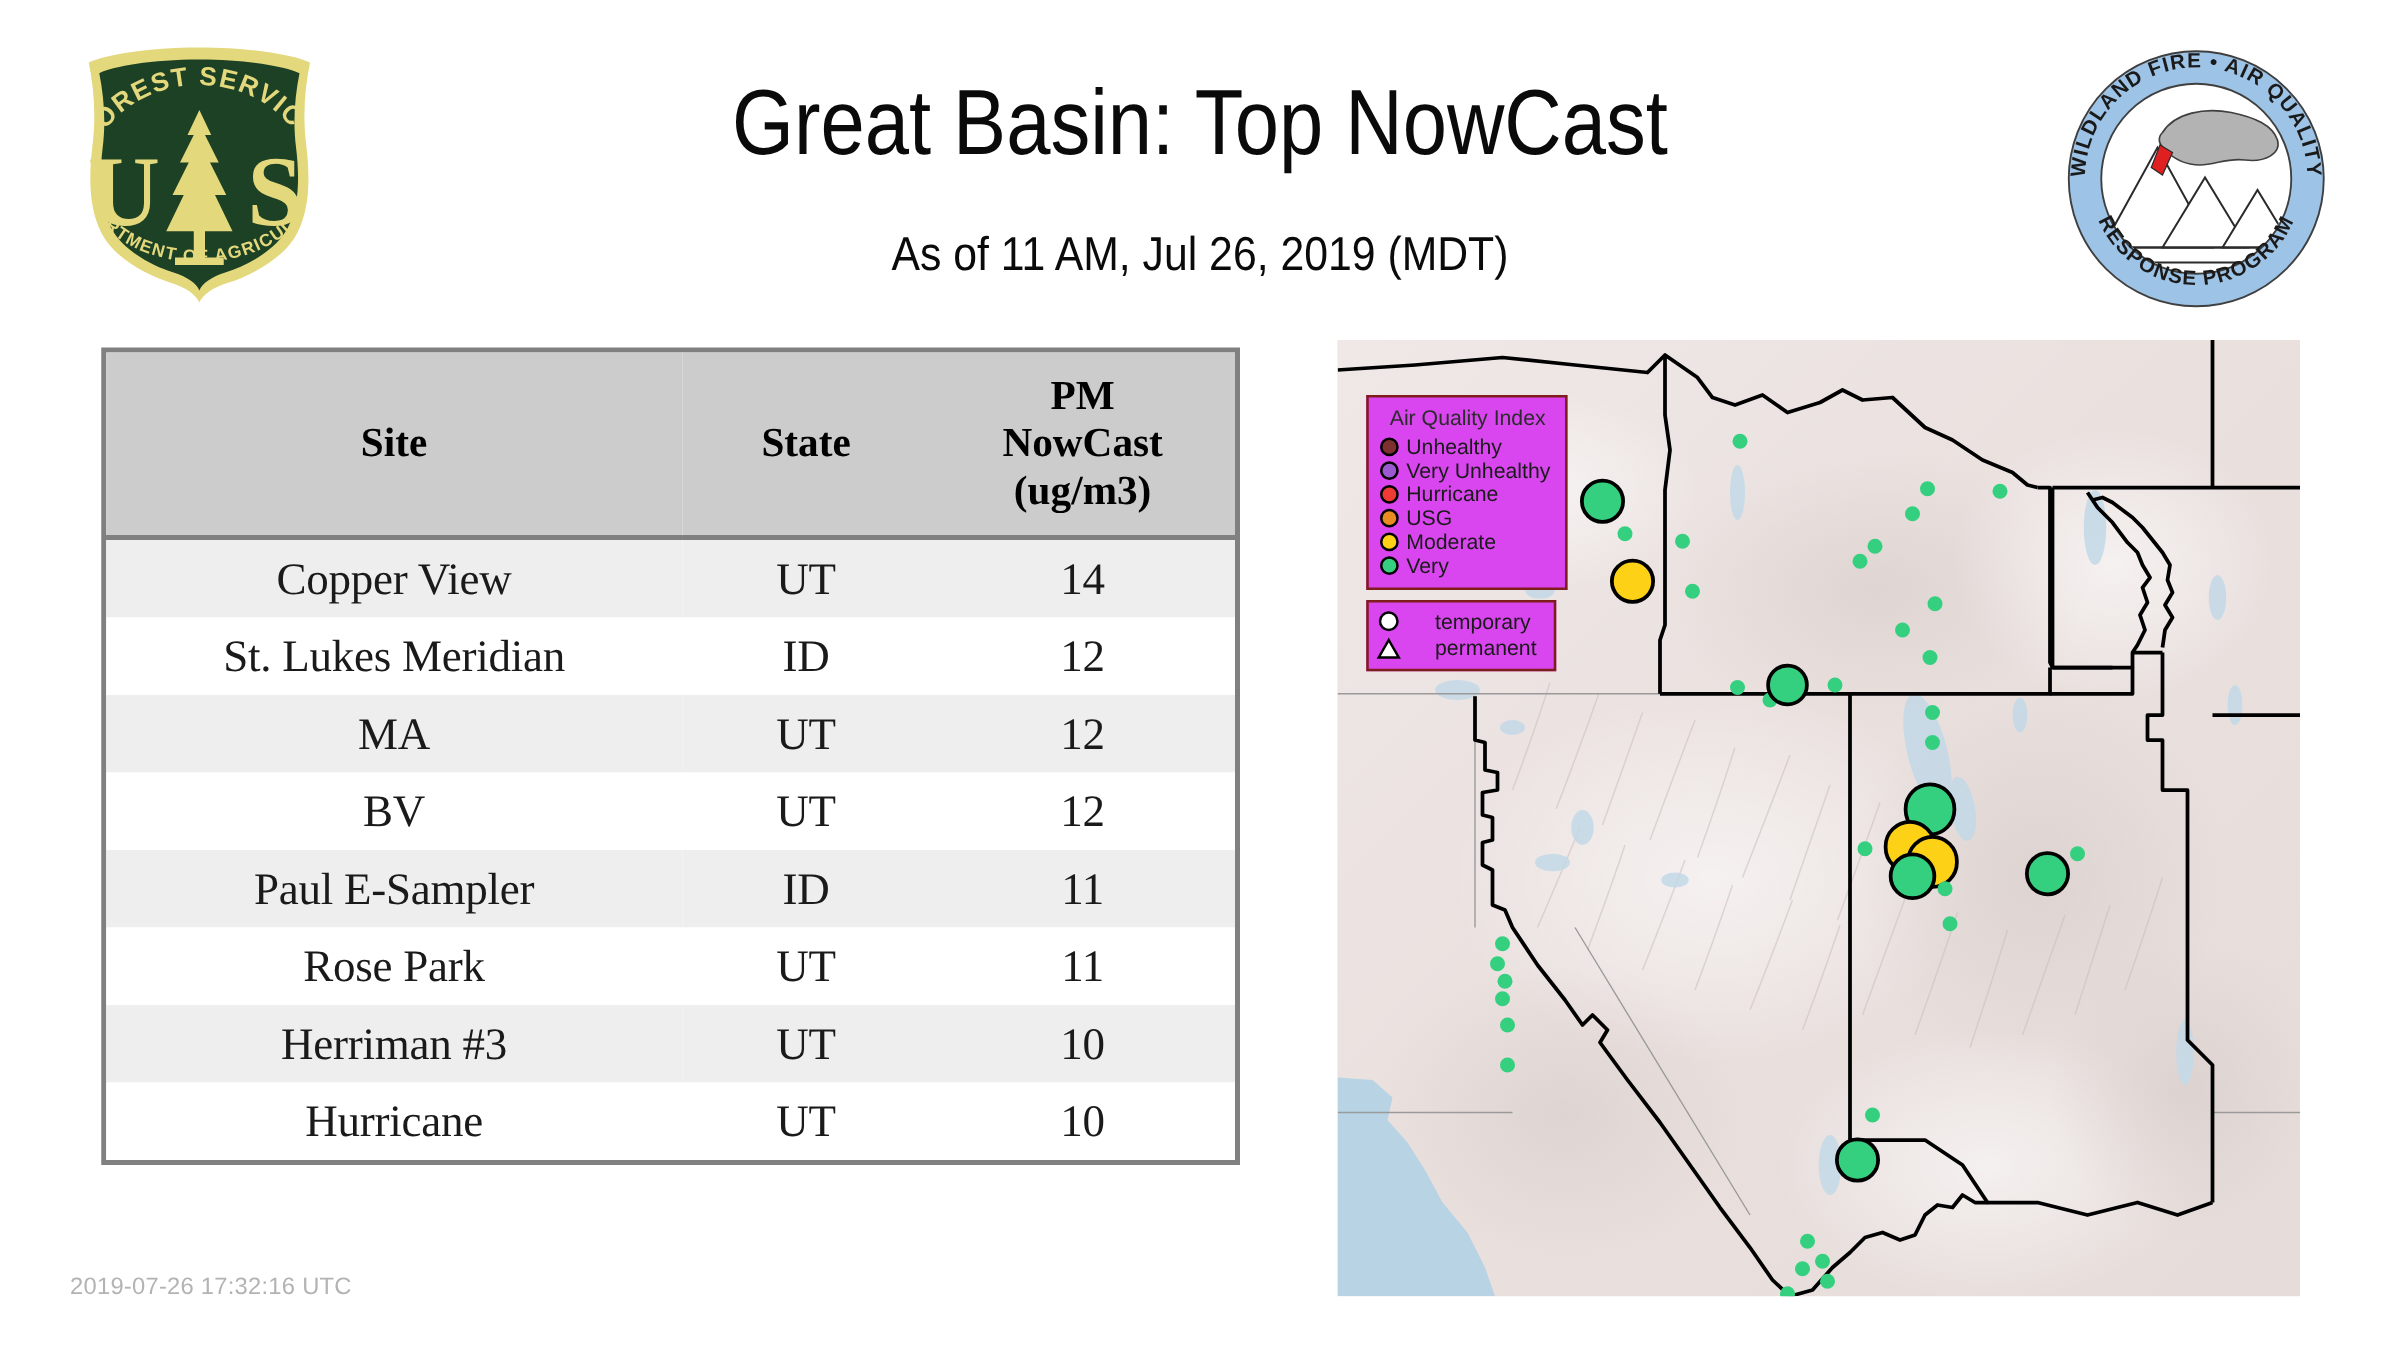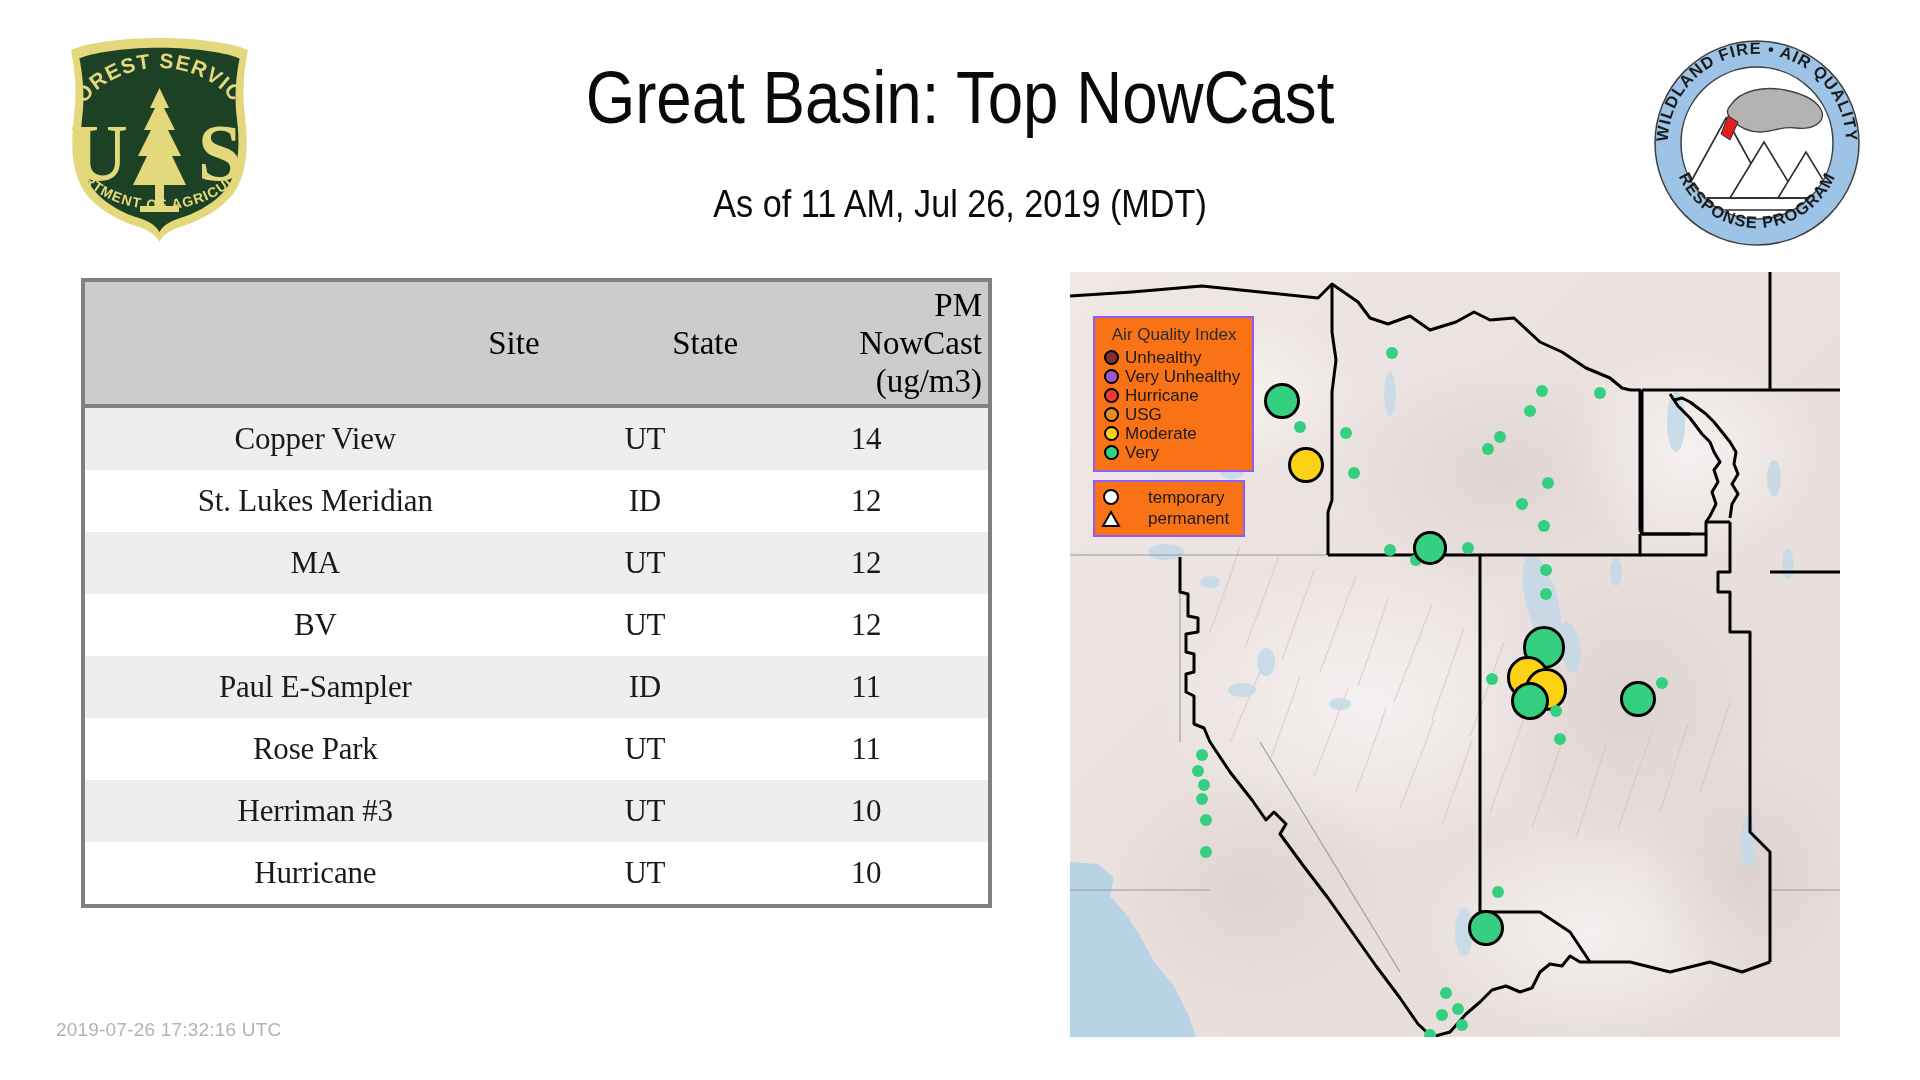--- a/index.html
+++ b/index.html
@@ -72,31 +72,31 @@
     box-sizing: border-box;
   }
   #data-table table {
     width: 100%;
     border-collapse: collapse;
     font-family: "Liberation Serif", serif;
   }
   #data-table thead th {
     background: #cccccc;
     color: #000000;
-    font-weight: normal;
+    font-weight: bold;
     font-size: 33px;
     line-height: 38px;
-    padding: 4px 6px;
+    padding: 16px 6px;
     border-bottom: 4px solid #808080;
-    text-align: right;
+    text-align: center;
     vertical-align: middle;
     height: 90px;
   }
   #data-table tbody td {
-    font-size: 31px;
+    font-size: 36px;
     line-height: 36px;
     padding: 13px 6px;
     text-align: center;
     color: #1a1a1a;
     height: 32px;
     font-weight: 400;
     letter-spacing: -0.2px;
   }
   #data-table tbody tr:nth-child(odd) td { background: #eeeeee; }
   #data-table tbody tr:nth-child(even) td { background: #ffffff; }
@@ -122,22 +122,22 @@
     top: 272px;
     width: 770px;
     height: 765px;
     overflow: hidden;
     background: #ece4e3;
   }
   #map-svg { display: block; }
 
   .legend-box {
     position: absolute;
-    background: #f97316;
-    border: 2px solid #8b5cf6;
+    background: #d946ef;
+    border: 2px solid #7f1d1d;
     font-family: "Liberation Sans", sans-serif;
     color: #1a1a1a;
   }
   #aqi-legend {
     left: 23px;
     top: 44px;
     padding: 7px 12px 8px 9px;
   }
   #aqi-legend .legend-title {
     font-size: 17px;

